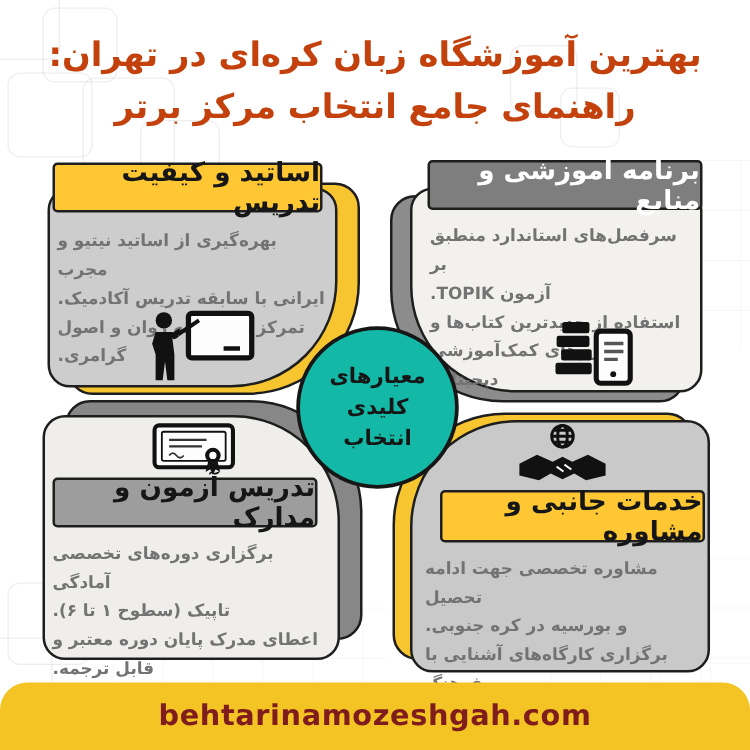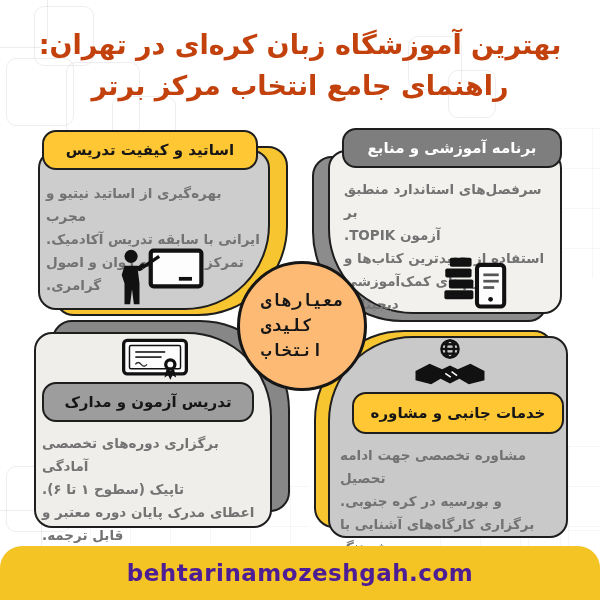--- a/index.html
+++ b/index.html
@@ -20,23 +20,23 @@
     position:absolute;top:24px;left:0;right:0;z-index:2;
     text-align:center;font-weight:bold;font-size:27px;line-height:41px;
     direction:rtl;color:#c2410c;
   }
   .card{position:absolute;z-index:1;}
   .layer{position:absolute;border:2.5px solid #1e1e1e;box-sizing:border-box;}
   .back{z-index:1;}
   .front{z-index:2;}
   .pill{
     position:absolute;z-index:4;box-sizing:border-box;
-    border:2.5px solid #1e1e1e;border-radius:14px;
-    display:flex;align-items:center;justify-content:center;
-    font-weight:bold;font-size:15px;direction:rtl;
+    border:2.5px solid #1e1e1e;border-radius:4px;
+    display:flex;align-items:center;justify-content:flex-start;
+    font-weight:bold;font-size:21px;direction:rtl;
   }
   .body{
     position:absolute;z-index:3;direction:rtl;text-align:left;
     font-size:13.5px;line-height:23px;font-weight:bold;
     white-space:pre-line;color:#737373;
   }
   .icon{position:absolute;z-index:3;}
 
   
   .tl{left:38px;top:130px;width:252px;height:192px;}
@@ -65,30 +65,30 @@
   
   .br{left:314px;top:328px;width:254px;height:214px;}
   .br .back{left:0;top:2px;width:240px;height:198px;background:#F7C52F;border-radius:90px 20px 20px 20px;}
   .br .front{left:14px;top:8px;width:240px;height:202px;background:#C9C9C9;border-radius:85px 18px 18px 18px;}
   .br .icon{left:98px;top:10px;width:76px;height:58px;}
   .br .pill{left:38px;top:64px;width:212px;height:42px;background:#FFC734;}
   .br .body{left:26px;top:116px;width:218px;}
 
   .center-circle{
     position:absolute;left:237px;top:261px;width:130px;height:130px;z-index:6;
-    background:#fdba74;border:3px solid #161616;border-radius:50%;
+    background:#14b8a6;border:3px solid #161616;border-radius:50%;
     display:flex;align-items:center;justify-content:center;box-sizing:border-box;
-    text-align:left;font-weight:bold;font-size:17px;line-height:25px;
-    white-space:pre-line;direction:rtl;font-family:Liberation Mono, monospace;
+    text-align:center;font-weight:bold;font-size:17px;line-height:25px;
+    white-space:pre-line;direction:rtl;
   }
   .footer{
     position:absolute;left:0;top:546px;width:600px;height:54px;z-index:5;
     background:#F4C324;border-radius:22px 22px 0 0;
     display:flex;align-items:center;justify-content:center;
-    font-weight:bold;font-size:23px;color:#4c1d95;letter-spacing:.5px;
+    font-weight:bold;font-size:23px;color:#7f1d1d;letter-spacing:.5px;
   }
 </style>
 </head>
 <body>
 
 <div class="canvas">
 
   <div class="bgsq" style="left:-18px;top:-18px;width:64px;height:64px;"></div>
   <div class="bgsq" style="left:34px;top:6px;width:58px;height:58px;"></div>
   <div class="bgsq" style="left:6px;top:58px;width:66px;height:66px;"></div>

